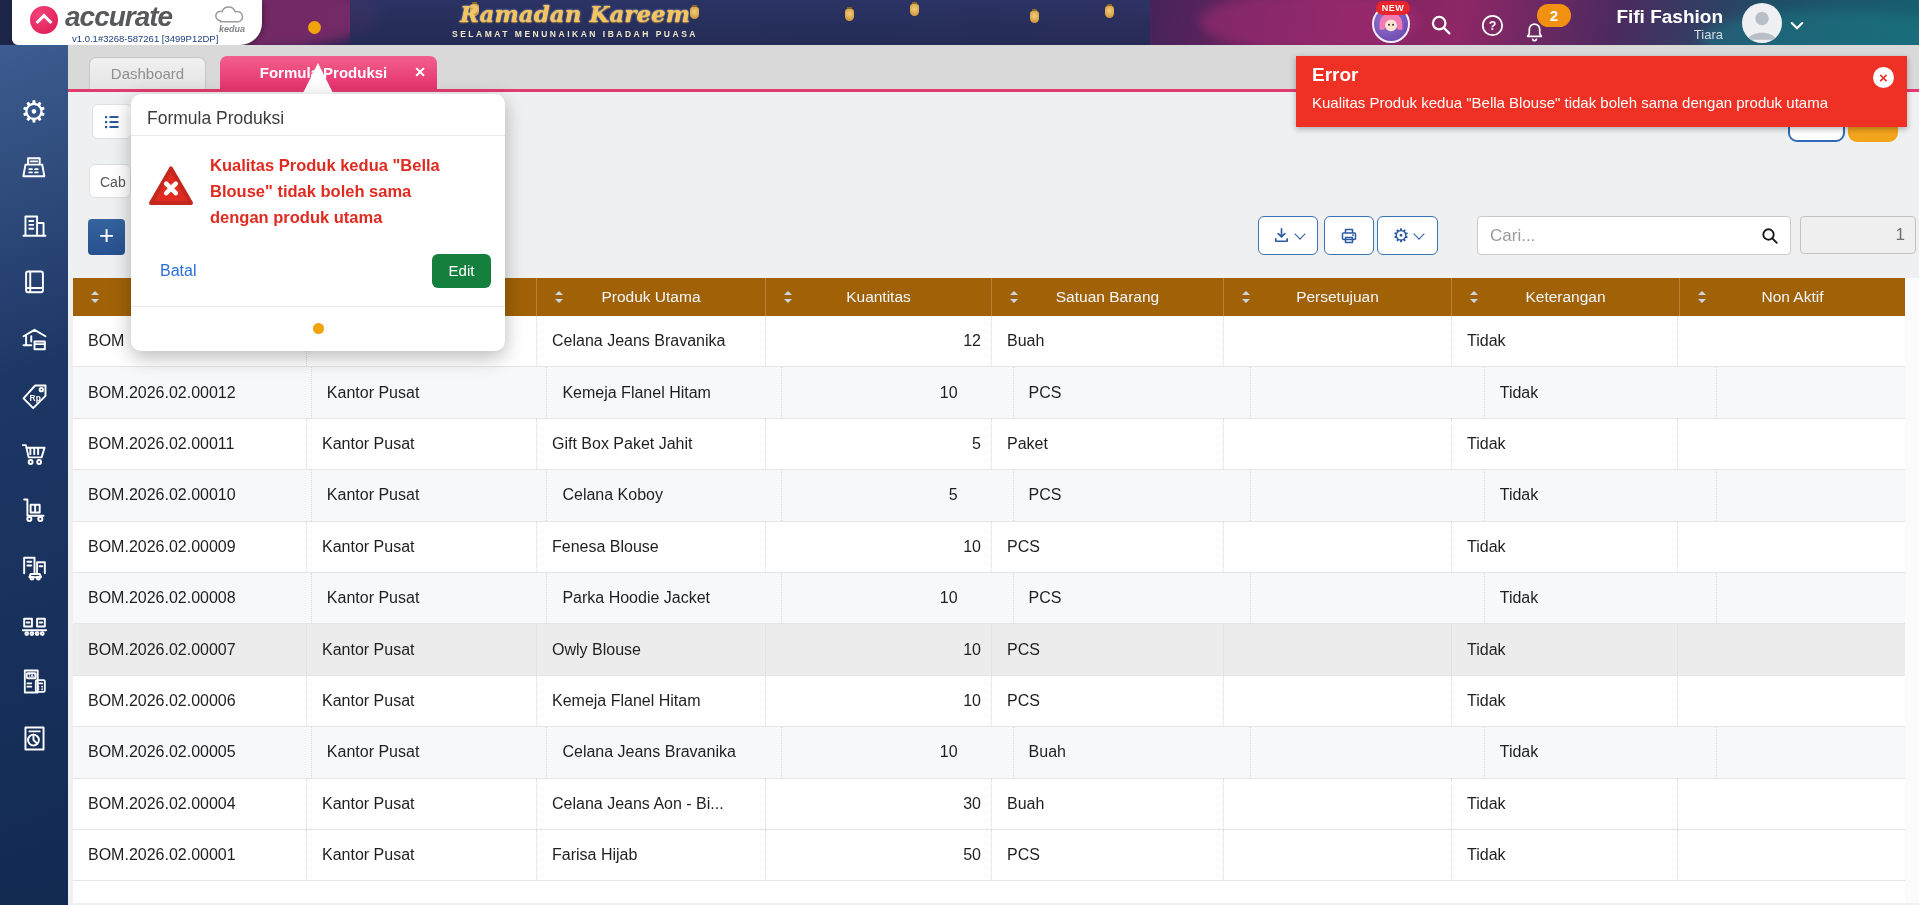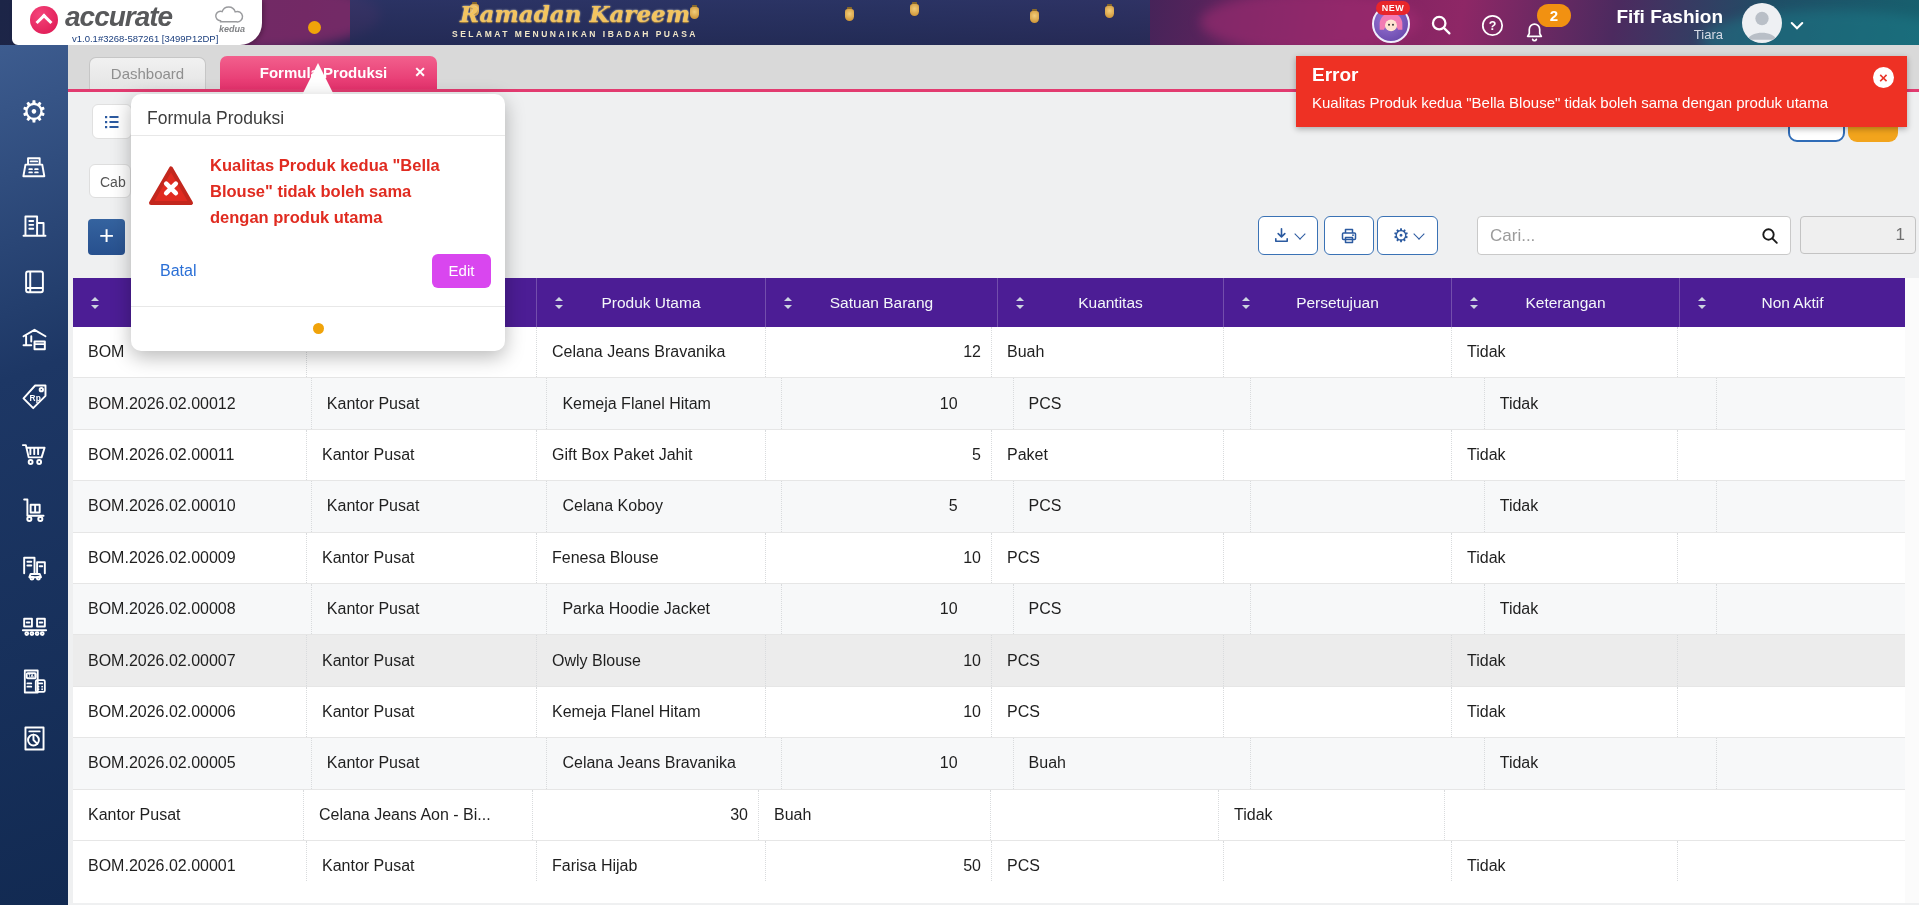--- a/index.html
+++ b/index.html
@@ -79,21 +79,21 @@
   .search-box{left:1477px;top:216px;width:314px;height:39px;background:#fff;border:1.5px solid #c9c9c9;border-radius:4px;
     box-sizing:border-box;display:flex;align-items:center;}
   .search-box input{border:none;outline:none;flex:1;font-size:17px;color:#333;padding-left:12px;background:transparent;
     font-family:"Liberation Sans",sans-serif;}
   .search-box input::placeholder{color:#9b9b9b;}
   .count-box{left:1800px;top:216px;width:116px;height:38px;background:#efefef;border:1.5px solid #c3c3c3;border-radius:4px;
     box-sizing:border-box;font-size:17px;color:#6f6f6f;text-align:right;line-height:36px;padding-right:10px;}
 
   
   .tablewrap{left:73px;top:278px;width:1832px;}
-  .thead{display:flex;height:49px;background:#4c1d95;}
+  .thead{display:flex;height:38px;background:#a16207;}
   .th{position:relative;display:flex;align-items:center;justify-content:center;color:#f4f7fa;font-size:15.5px;
     box-sizing:border-box;border-left:1px solid rgba(255,255,255,.22);cursor:pointer;}
   .th:first-child{border-left:none;}
   .sort{position:absolute;left:18px;top:50%;width:10px;height:16px;transform:translateY(-50%);}
   .sort:before,.sort:after{content:"";position:absolute;left:0;border:4.5px solid transparent;}
   .sort:before{top:-2px;border-bottom-color:#ccd5e0;}
   .sort:after{bottom:-2px;border-top-color:#ccd5e0;}
   .trow{display:flex;height:51.4px;background:#fff;border-bottom:1px solid #e6e6e6;box-sizing:border-box;cursor:pointer;}
   .trow.alt{background:#f7f8f9;gap:45px;}
   .trow.hl{background:#ececec;}
@@ -115,21 +115,21 @@
   .popover{left:131px;top:62px;width:374px;z-index:60;}
   .pop-arrow{position:absolute;left:171px;top:1px;width:0;height:0;border-left:16px solid transparent;
     border-right:16px solid transparent;border-bottom:32px solid #fff;}
   .pop-card{position:absolute;left:0;top:32px;width:374px;height:257px;background:#fff;border-radius:10px;
     box-shadow:0 6px 20px rgba(0,0,0,.28);box-sizing:border-box;}
   .pop-title{position:absolute;left:16px;top:14px;font-size:17.5px;color:#3c3c3c;}
   .pop-div1{position:absolute;left:0;top:41px;width:100%;height:1px;background:#e8e8e8;}
   .pop-icon{position:absolute;left:16px;top:70px;}
   .pop-msg{position:absolute;left:79px;top:58px;font-size:16.5px;font-weight:600;color:#e02b20;line-height:26px;}
   .pop-cancel{position:absolute;left:29px;top:168px;font-size:16px;color:#2a6fd6;cursor:pointer;}
-  .pop-edit{position:absolute;left:301px;top:160px;width:59px;height:34px;background:#d946ef;border-radius:6px;
+  .pop-edit{position:absolute;left:301px;top:160px;width:59px;height:34px;background:#15803d;border-radius:6px;
     color:#fff;font-size:15px;text-align:center;line-height:34px;cursor:pointer;}
   .pop-div2{position:absolute;left:0;top:212px;width:100%;height:1px;background:#e8e8e8;}
   .modaldot{position:absolute;left:182px;top:229px;width:11px;height:11px;}
 </style>
 </head>
 <body>
 
 <div class="screen">
 
   <div class="abs topbar">
@@ -353,27 +353,27 @@
           <span></span>
         </div>
         <div class="th" style="width: 230px;">
           <span class="sort"></span>
           <span></span>
         </div>
         <div class="th" style="width: 229px;">
           <span class="sort"></span>
           <span>Produk Utama</span>
         </div>
+        <div class="th" style="width: 226px;">
+          <span class="sort"></span>
+          <span>Kuantitas</span>
+        </div>
         <div class="th" style="width: 232px;">
           <span class="sort"></span>
           <span>Satuan Barang</span>
-        </div>
-        <div class="th" style="width: 226px;">
-          <span class="sort"></span>
-          <span>Kuantitas</span>
         </div>
         <div class="th" style="width: 228px;">
           <span class="sort"></span>
           <span>Persetujuan</span>
         </div>
         <div class="th" style="width: 228px;">
           <span class="sort"></span>
           <span>Keterangan</span>
         </div>
         <div class="th" style="width: 226px;">
@@ -466,20 +466,21 @@
           <div class="td" style="width: 233px;">BOM.2026.02.00005</div>
           <div class="td" style="width: 230px;">Kantor Pusat</div>
           <div class="td" style="width: 229px;">Celana Jeans Bravanika</div>
           <div class="td num" style="width: 226px;">10</div>
           <div class="td" style="width: 232px;">Buah</div>
           <div class="td" style="width: 228px;"></div>
           <div class="td" style="width: 226px;">Tidak</div>
           <div class="td" style="width: 228px;"></div>
         </div>
         <div class="trow">
+          <div class="td" style="width: 233px;">BOM.2026.02.00004</div>
           <div class="td" style="width: 230px;">Kantor Pusat</div>
           <div class="td" style="width: 229px;">Celana Jeans Aon - Bi...</div>
           <div class="td num" style="width: 226px;">30</div>
           <div class="td" style="width: 232px;">Buah</div>
           <div class="td" style="width: 228px;"></div>
           <div class="td" style="width: 226px;">Tidak</div>
           <div class="td" style="width: 228px;"></div>
         </div>
         <div class="trow">
           <div class="td" style="width: 233px;">BOM.2026.02.00001</div>

